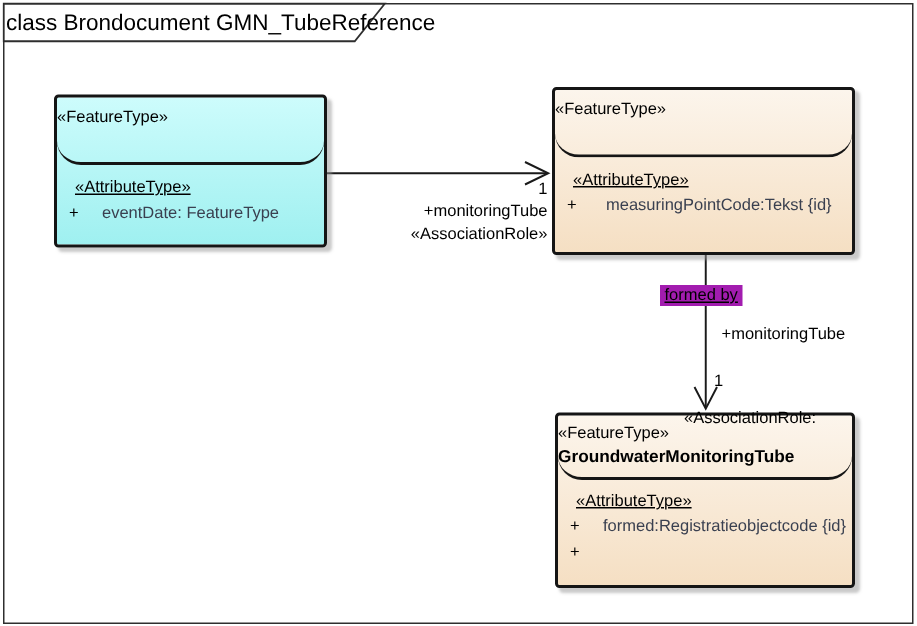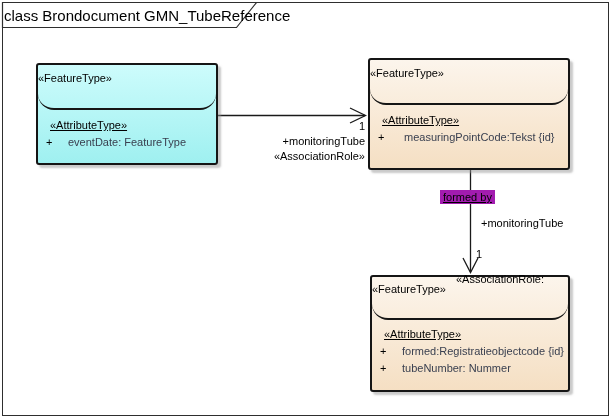--- a/index.html
+++ b/index.html
@@ -92,30 +92,30 @@
     <div class="attr-row wide">
       <span class="vis">+</span>
       <span>measuringPointCode:Tekst {id}</span>
     </div>
   </div>
 </div>
 
 <div class="uml-class peach" style="left:370px;top:275px;width:200px;height:117px;">
   <div class="cls-header" style="height:43px;padding-top:5px;">
     <div class="stereo">«FeatureType»</div>
+    <div class="cls-name">GroundwaterMonitoringTube</div>
   </div>
   <div>
     <div class="comp-stereo" style="margin-top:7px;">«AttributeType»</div>
     <div class="attr-row">
       <span class="vis">+</span>
       <span>formed:Registratieobjectcode {id}</span>
     </div>
     <div class="attr-row">
       <span class="vis">+</span>
-      <span>tubeNumber: Nummer</span>
     </div>
   </div>
 </div>
 
 <div class="assoc-label ra" style="top:119px;">1</div>
 <div class="assoc-label ra" style="top:134px;">+monitoringTube</div>
 <div class="assoc-label ra" style="top:149px;">«AssociationRole»</div>
 
 <div class="assoc-label name-bg" style="left:440px;top:190px;">formed by</div>
 <div class="assoc-label" style="left:481px;top:216px;">+monitoringTube</div>

